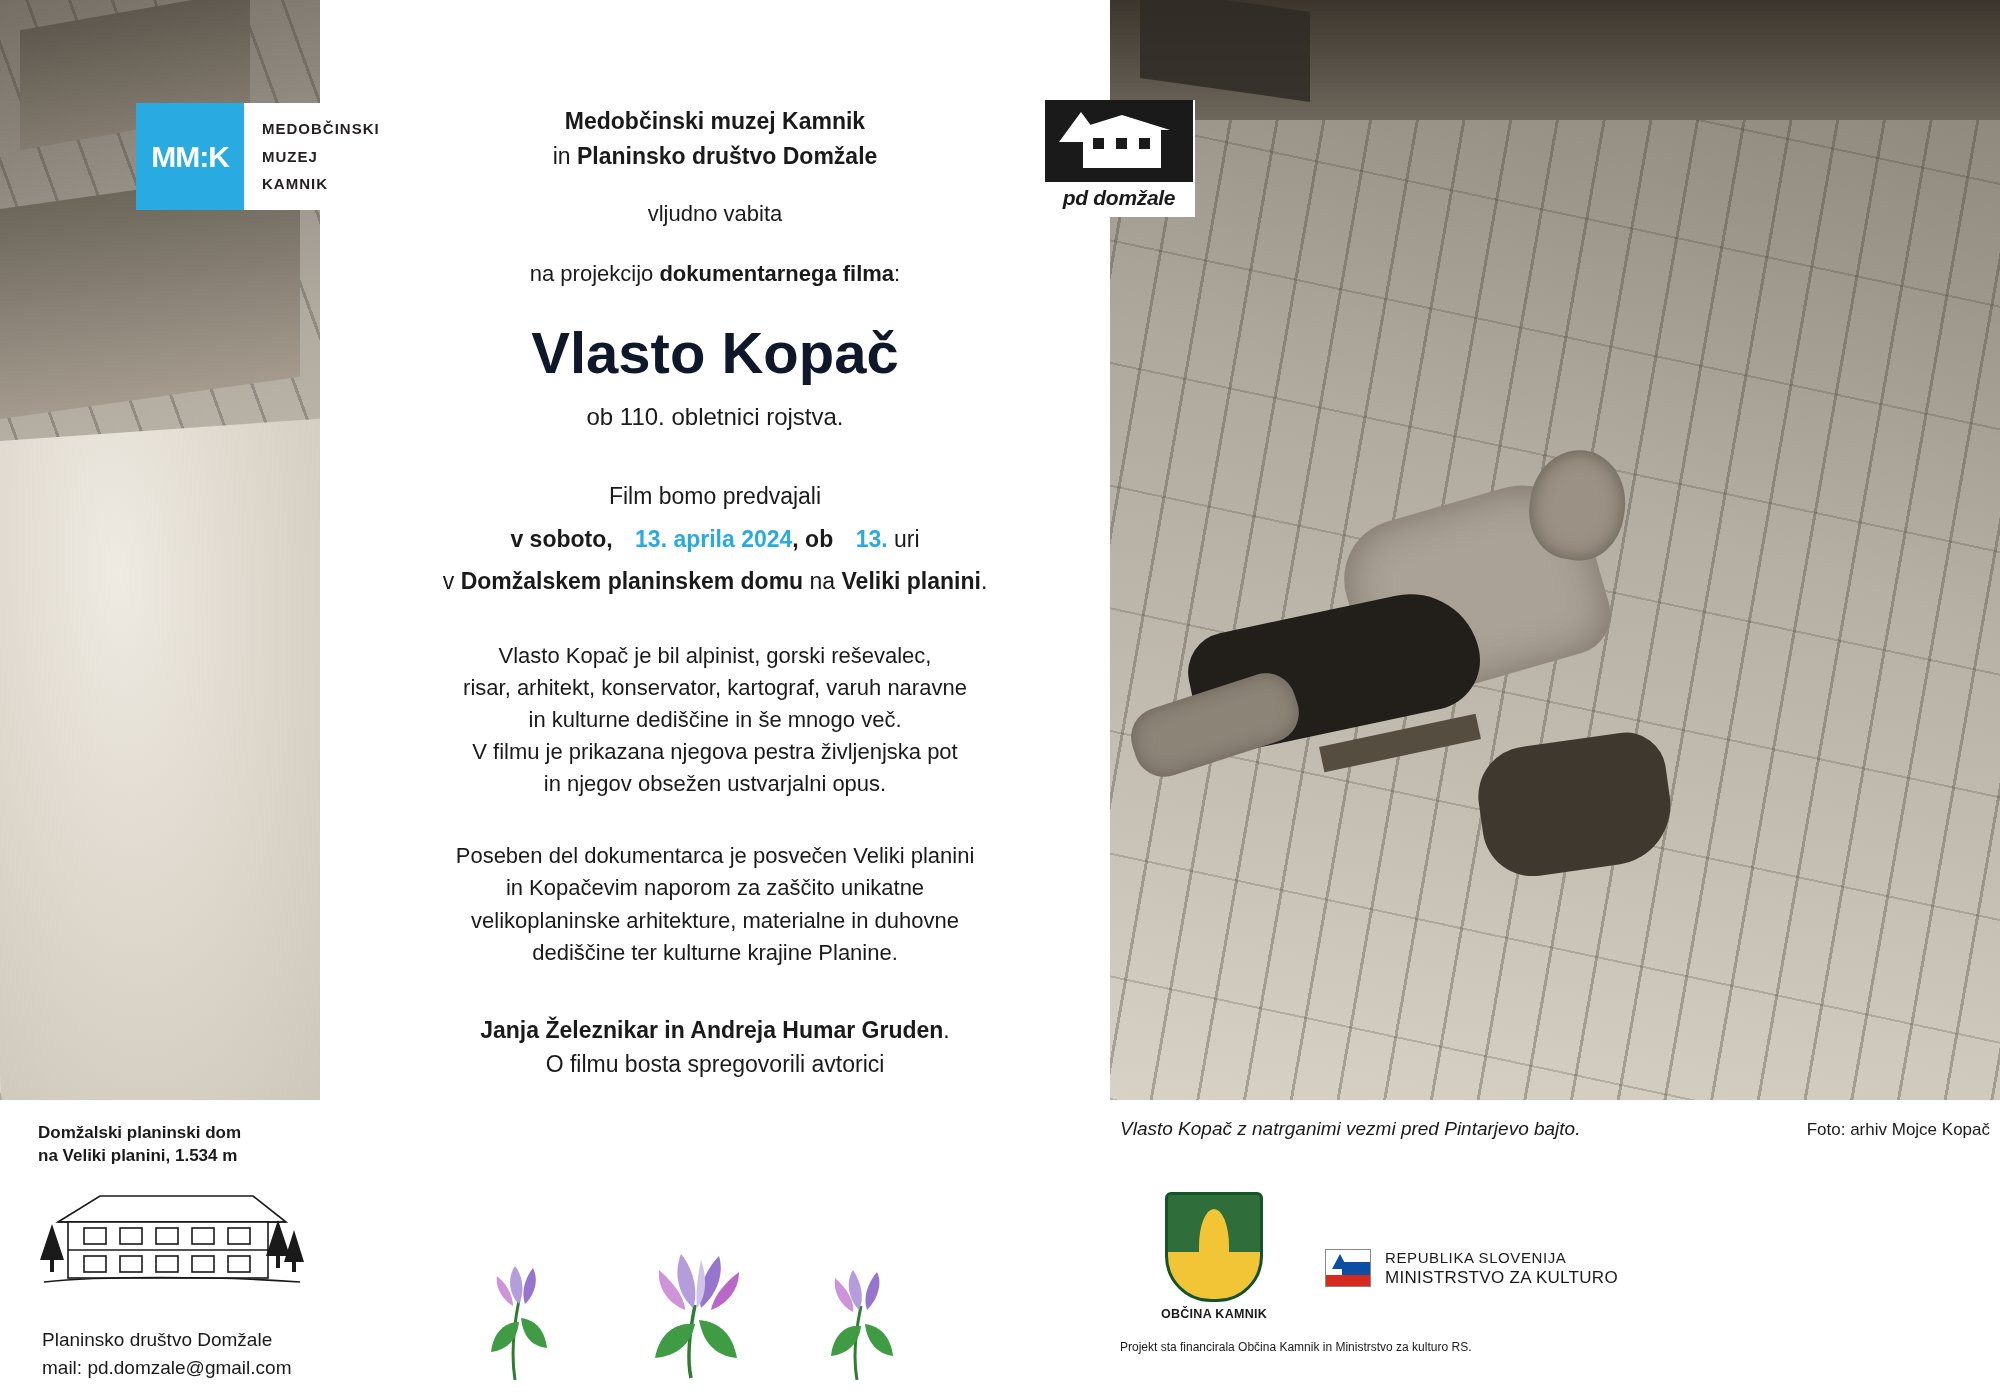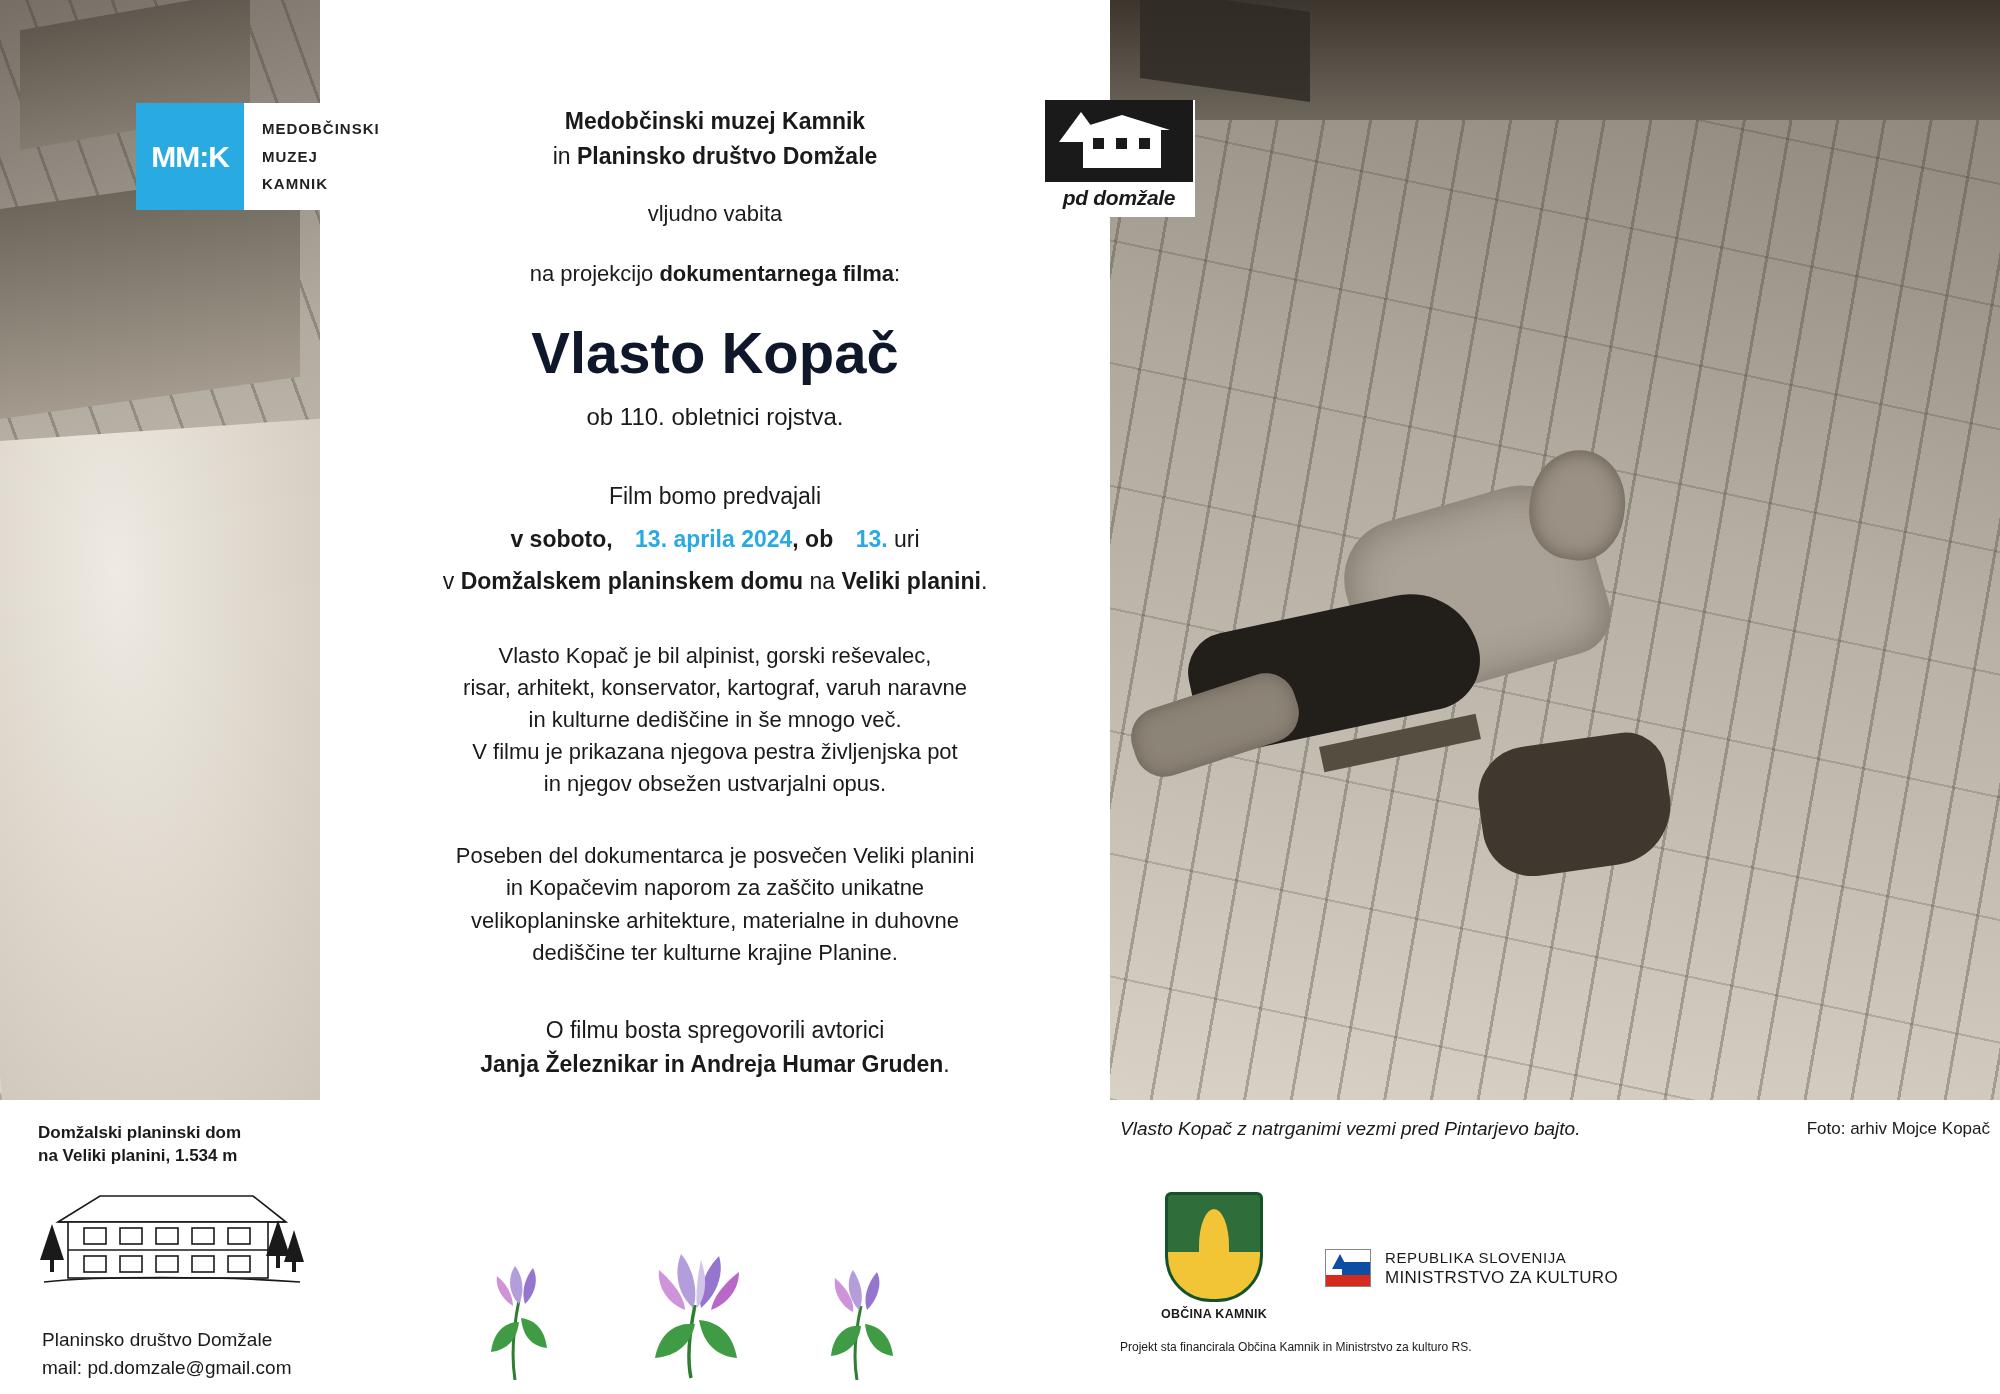--- a/index.html
+++ b/index.html
@@ -325,21 +325,21 @@
     width: 520px; height: 130px;
   }
 
   
   .photo-caption {
     position: absolute;
     left: 1120px; top: 1118px;
     width: 870px;
     display: flex;
     justify-content: space-between;
-    align-items: center;
+    align-items: flex-end;
     font-size: 19px;
     color: #1a1a1a;
   }
   .photo-caption .credit { font-size: 17px; }
   .photo-caption .desc { font-style: italic; }
 
   .kamnik-crest {
     position: absolute;
     left: 1155px; top: 1192px;
     width: 118px; height: 130px;
@@ -483,22 +483,22 @@
 risar, arhitekt, konservator, kartograf, varuh naravne
 in kulturne dediščine in še mnogo več.
 V filmu je prikazana njegova pestra življenjska pot
 in njegov obsežen ustvarjalni opus.</div>
     <div class="para2" style="white-space: pre-line;">Poseben del dokumentarca je posvečen Veliki planini
 in Kopačevim naporom za zaščito unikatne
 velikoplaninske arhitekture, materialne in duhovne
 dediščine ter kulturne krajine Planine.</div>
 
     <div class="t-speakers">
+      <div><b>Janja Železnikar in Andreja Humar Gruden</b><span>.</span></div>
       <div>O filmu bosta spregovorili avtorici</div>
-      <div><b>Janja Železnikar in Andreja Humar Gruden</b><span>.</span></div>
     </div>
   </div>
 
   <div class="dl-caption">
     <div>Domžalski planinski dom</div>
     <div>na Veliki planini, 1.534 m</div>
   </div>
 
   <div class="hut-drawing">
     <svg width="270" height="118" viewBox="0 0 270 118" xmlns="http://www.w3.org/2000/svg">

